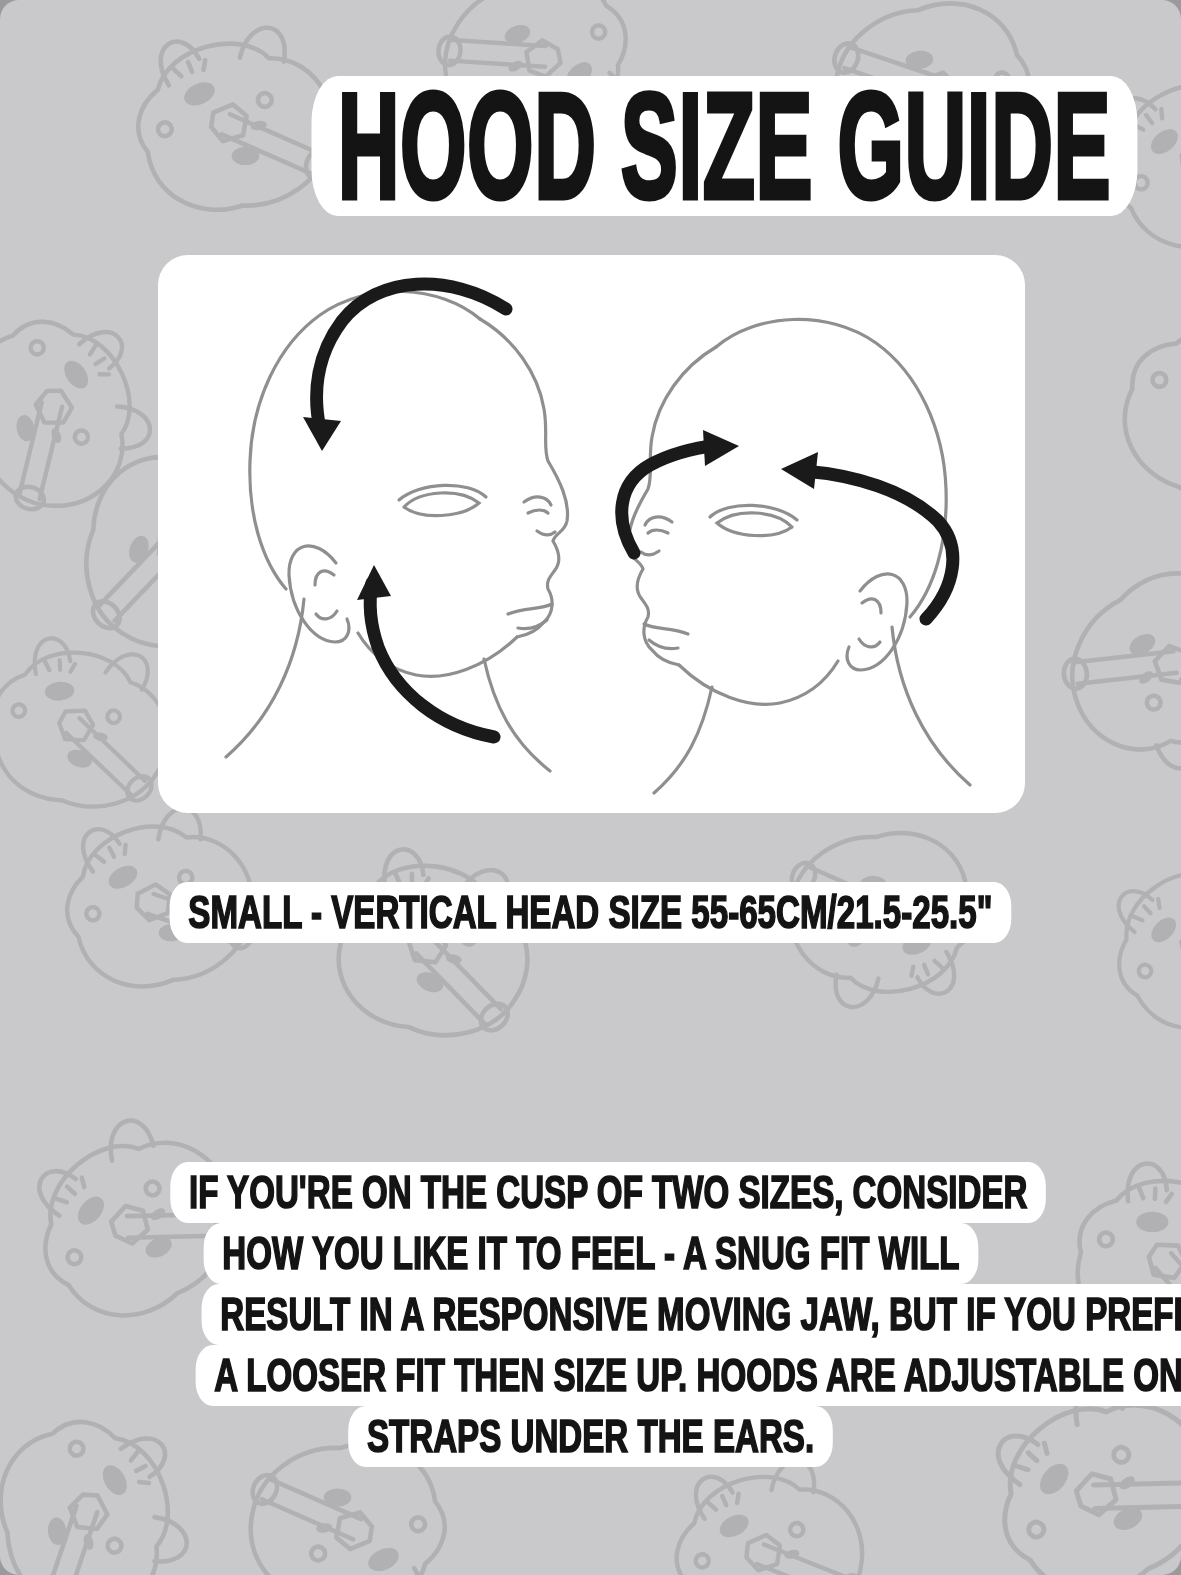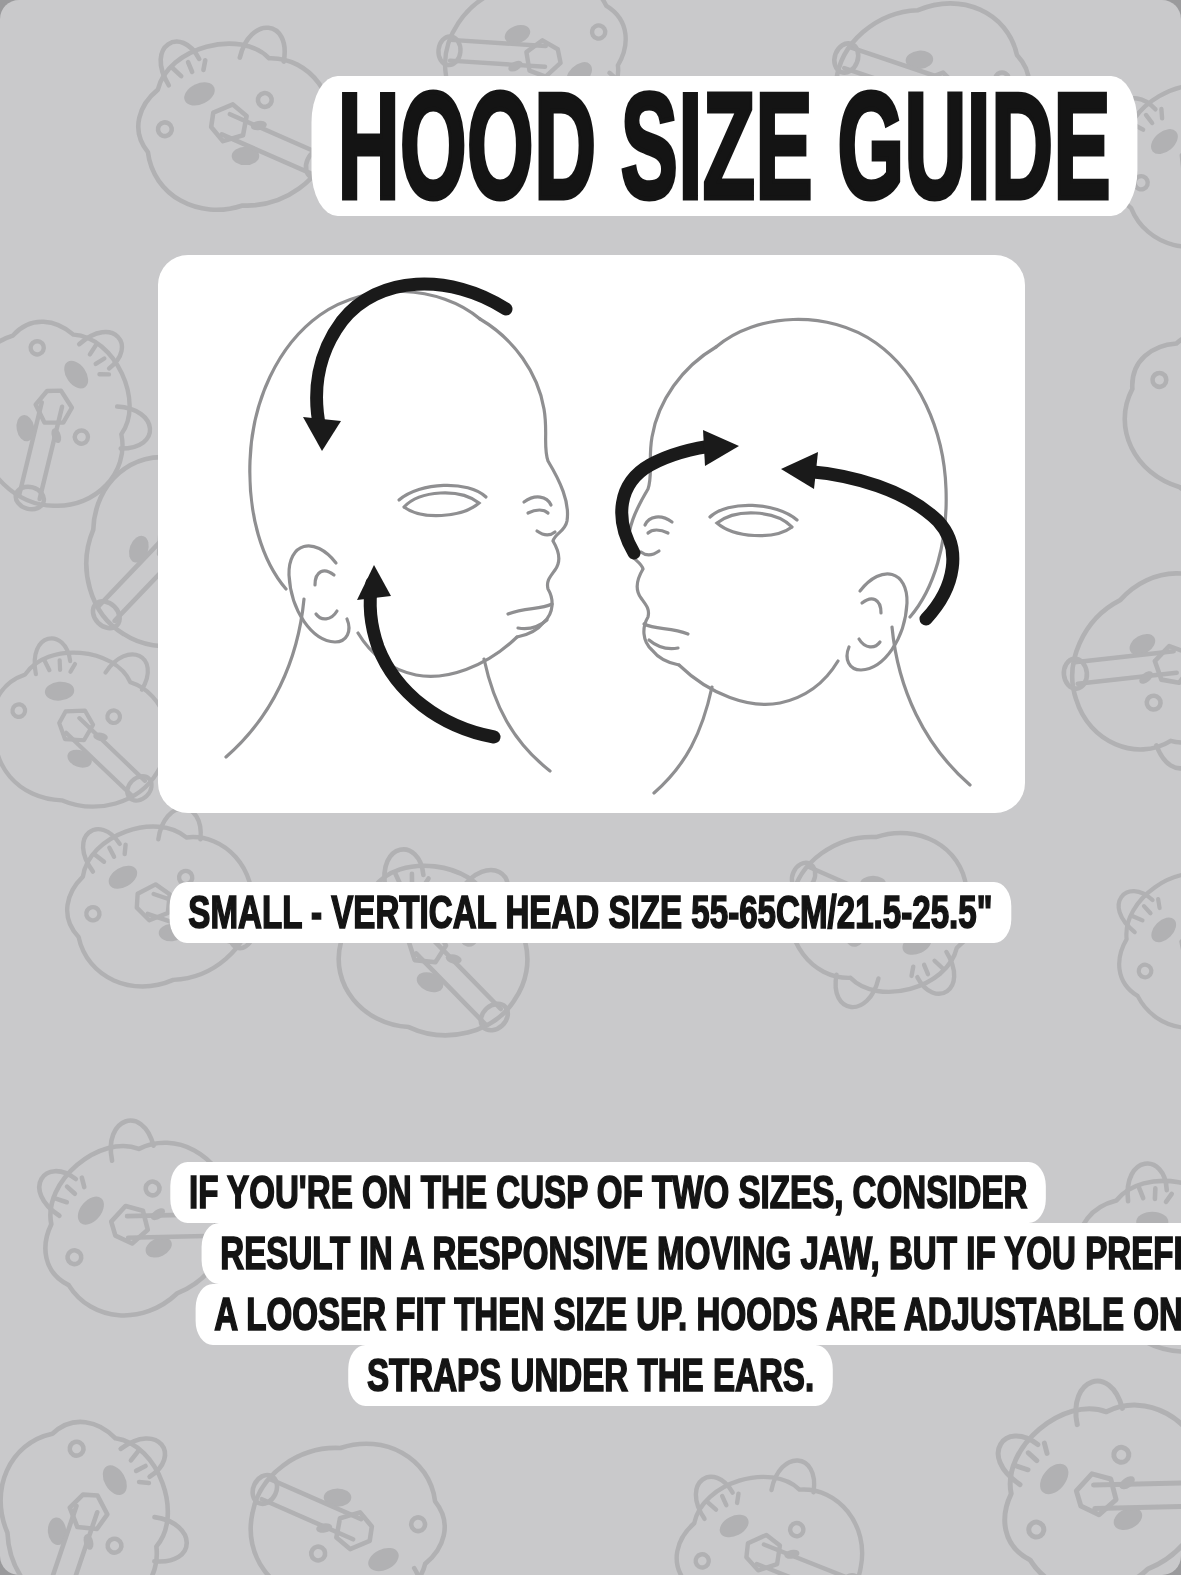--- a/index.html
+++ b/index.html
@@ -162,18 +162,19 @@
       </g>
     </svg>
   </div>
 
   <div class="lines sizes">
     <div class="line"><span class="sticker">SMALL - VERTICAL HEAD SIZE 55-65CM/21.5-25.5"</span></div>
   </div>
 
   <div class="lines note">
     <div class="line"><span class="sticker">IF YOU'RE ON THE CUSP OF TWO SIZES, CONSIDER</span></div>
+    <div class="line"><span class="sticker">HOW YOU LIKE IT TO FEEL - A SNUG FIT WILL</span></div>
     <div class="line"><span class="sticker">RESULT IN A RESPONSIVE MOVING JAW, BUT IF YOU PREFER</span></div>
     <div class="line"><span class="sticker">A LOOSER FIT THEN SIZE UP. HOODS ARE ADJUSTABLE ON</span></div>
     <div class="line"><span class="sticker">STRAPS UNDER THE EARS.</span></div>
   </div>
 
 </div>
 
 </body></html>

